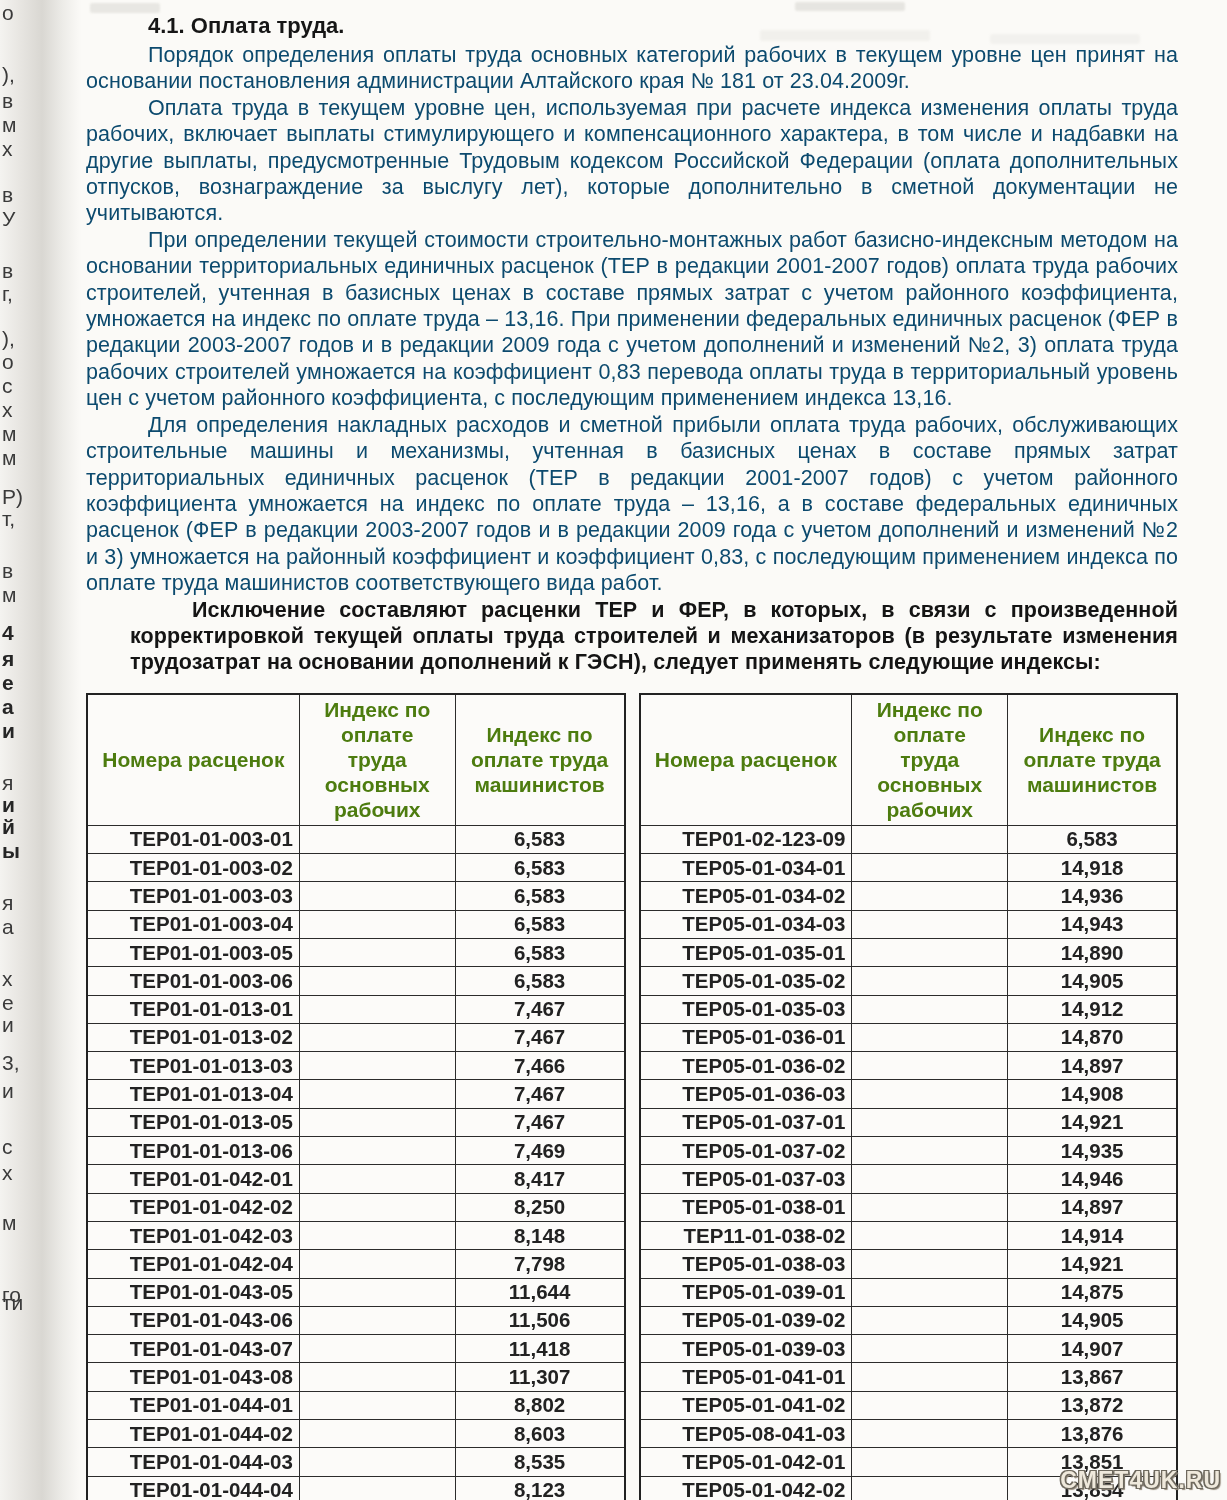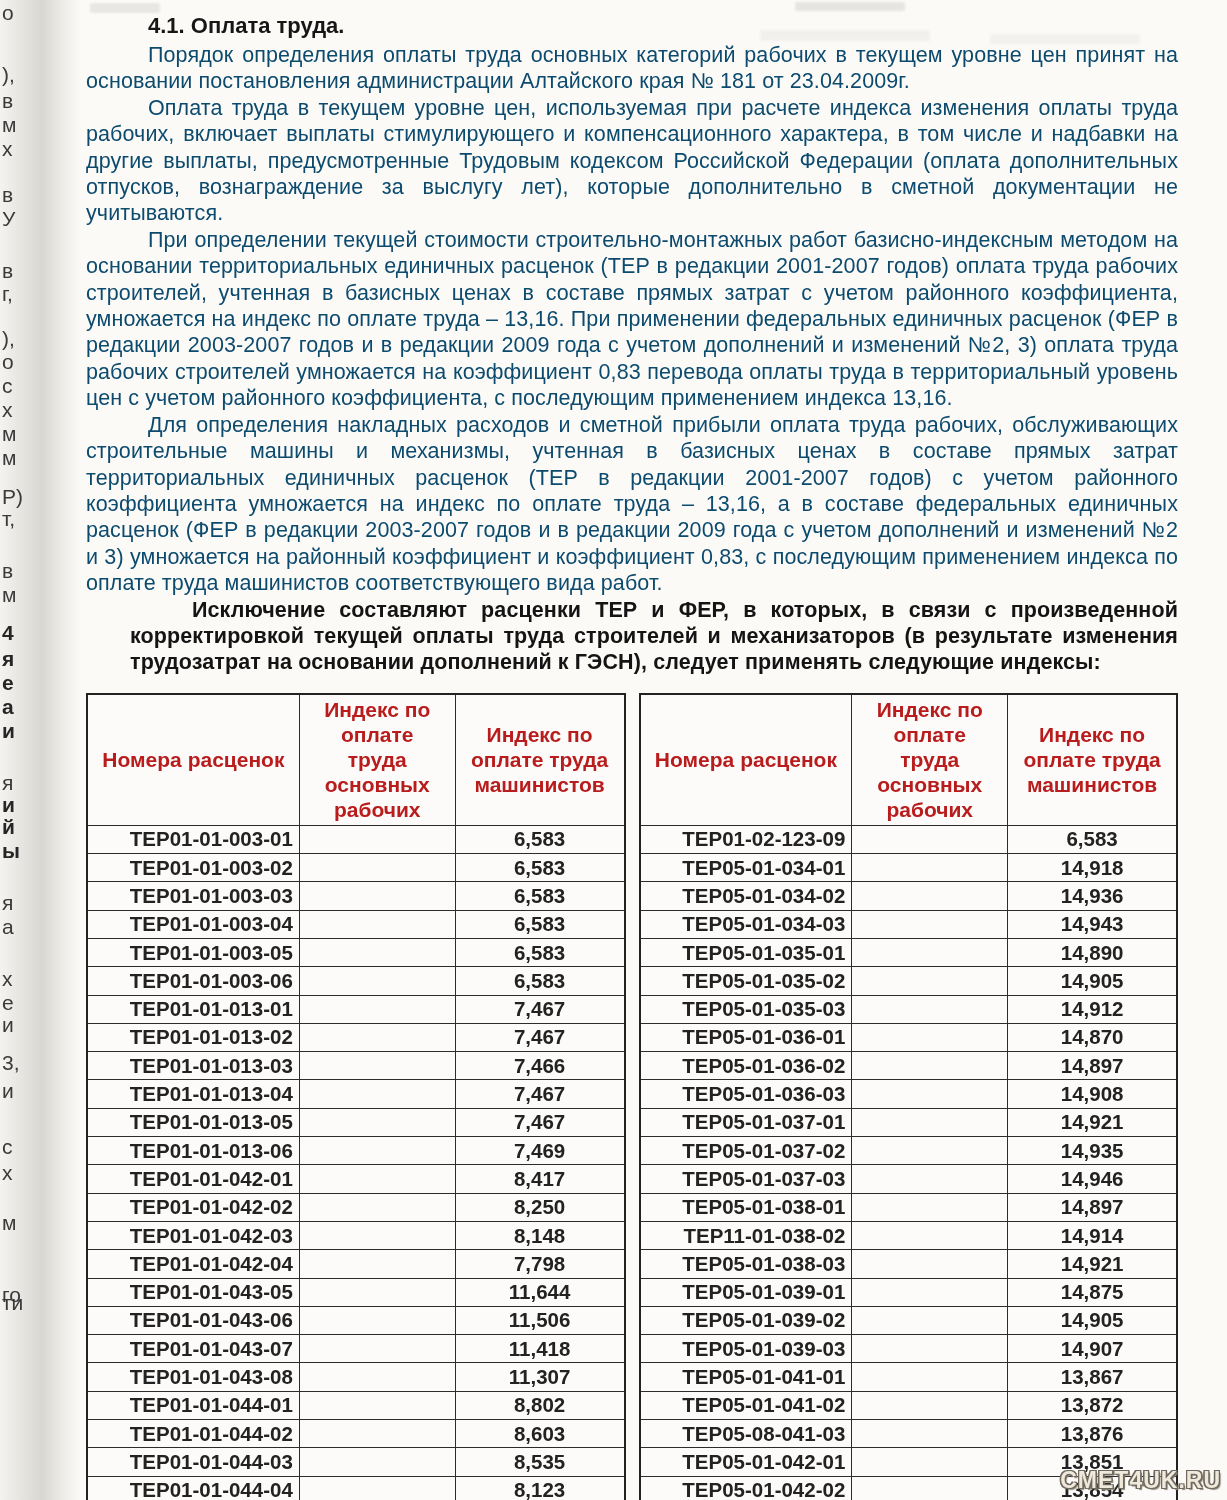--- a/index.html
+++ b/index.html
@@ -31,21 +31,21 @@
   }
   .para.bold{font-weight:bold;color:#141414;margin-left:44px;}
   
   .tables{display:flex;gap:13px;margin-top:17px;align-items:flex-start;}
   table.idx{border-collapse:collapse;table-layout:fixed;background:#fcfbf9;}
   table.idx{width:540px;}
   table.idx th,table.idx td{border:1.6px solid #2c2c2c;}
   table.idx{border:2.2px solid #222;}
   th.h{
     font-size:21px;font-weight:bold;vertical-align:middle;
-    white-space:pre-line;line-height:25px;height:126px;padding:2px 4px;color:#b91c1c;
+    white-space:pre-line;line-height:25px;height:126px;padding:2px 4px;color:#4d7c0f;
   }
   td{height:27.3px;font-size:20.5px;font-weight:bold;color:#222;padding:0 6px;}
   td.code{text-align:right;padding-left:1px;}
   td.num{text-align:center;}
   col.c1{width:39.5%;}col.c2{width:29%;}col.c3{width:31.5%;}
   
   .watermark{
     position:absolute;right:6px;bottom:6px;
     font-size:23px;font-weight:bold;letter-spacing:1px;
     color:#efe9dc;

